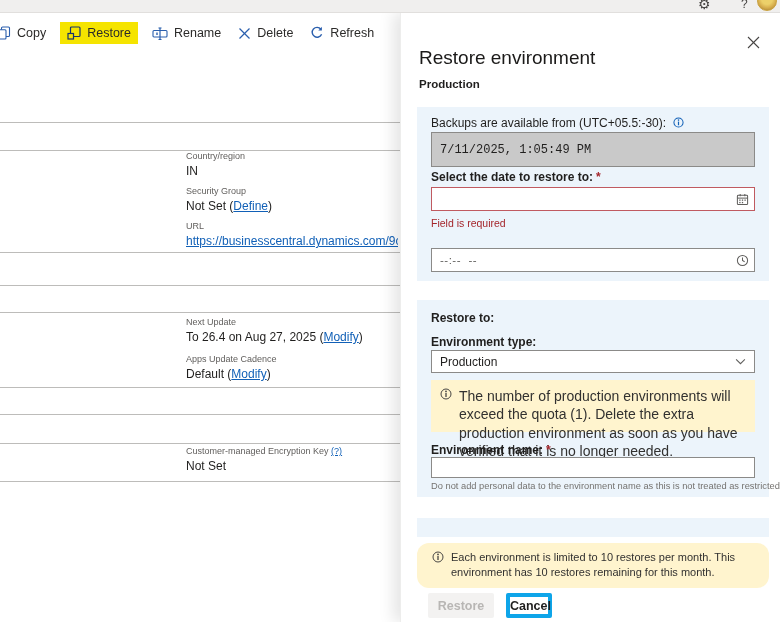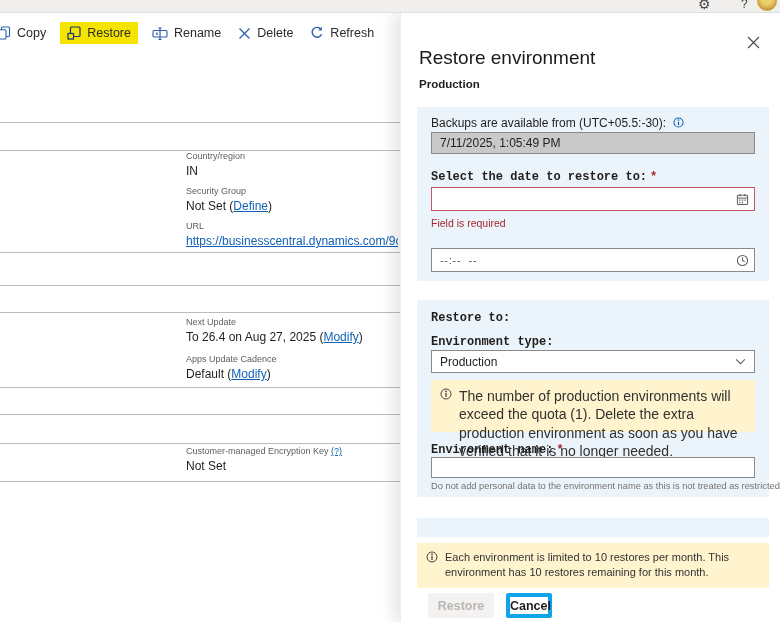--- a/index.html
+++ b/index.html
@@ -41,27 +41,27 @@
     display: flex; align-items: center; justify-content: center; }
   .panel-title { position: absolute; left: 18px; top: 34px; font-size: 19px; font-weight: normal; color: #1b1a19; }
   .panel-subtitle { position: absolute; left: 18px; top: 65px; font-size: 11.5px; font-weight: bold; color: #201f1e; }
 
   .blue-section { position: absolute; left: 16px; width: 352px; background: #ecf4fb; }
   .sec1 { top: 94px; height: 174px; }
   .sec2 { top: 287px; height: 197px; }
   .sec3 { top: 505px; height: 19px; }
 
   .fld-label { position: absolute; left: 14px; font-size: 12px; color: #201f1e; white-space: nowrap; }
-  .bold { font-weight: bold; font-family: Liberation Mono, monospace; }
+  .bold { font-weight: bold; }
   .req { color: #a4262c; margin-left: 3px; font-weight: bold; }
 
   .tb-input { position: absolute; left: 14px; width: 324px; font-size: 12px; color: #201f1e;
     font-family: "Liberation Sans", "DejaVu Sans", sans-serif; }
   input.tb-input { padding: 0 8px; outline: none; }
-  .input-disabled { top: 25px; height: 22px; background: #c9c9c9; border: 1px solid #8b8a88; }
+  .input-disabled { top: 25px; height: 35px; background: #c9c9c9; border: 1px solid #8b8a88; font-family: Liberation Mono, monospace; }
   .input-wrap { position: absolute; left: 14px; width: 324px; background: #fff; display: flex;
     align-items: center; }
   .input-wrap input { flex: 1; border: none; outline: none; height: 100%; padding: 0 8px;
     font-size: 11.5px; font-family: "Liberation Sans", "DejaVu Sans", sans-serif; background: transparent; color: #201f1e; }
   .input-wrap input::placeholder { color: #5f5e5c; letter-spacing: 0.5px; }
   .wrap-date { top: 80px; height: 24px; border: 1px solid #c05a60; }
   .wrap-time { top: 141px; height: 24px; border: 1px solid #8b8a88; }
   .icon-btn { width: 24px; height: 100%; display: flex; align-items: center; justify-content: center; cursor: pointer; }
   .error-text { position: absolute; left: 14px; top: 110px; font-size: 10.5px; color: #a4262c; }
 
@@ -69,21 +69,21 @@
     border: 1px solid #8b8a88; display: flex; align-items: center; padding: 0 8px; font-size: 12px;
     color: #201f1e; cursor: pointer; }
   .select-box .sel-val { flex: 1; }
 
   .warn-box { background: #fff4ce; display: flex; gap: 7px; padding: 7px 10px 6px 9px; }
   .warn-quota { position: absolute; left: 14px; top: 80px; width: 324px; height: 52px; }
   .warn-text { font-size: 14px; line-height: 1.32; color: #323130; }
   .hint-text { position: absolute; left: 14px; top: 181px; font-size: 9.3px; color: #757370; white-space: nowrap; }
 
   .note-box { position: absolute; left: 16px; top: 530px; width: 352px; height: 45px;
-    background: #fff4ce; display: flex; gap: 7px; padding: 7px 10px 6px 9px; }
+    background: #fff4ce; display: flex; gap: 7px; padding: 7px 10px 6px 15px; border-radius: 12px; }
   .note-text { font-size: 11px; line-height: 1.35; color: #323130; }
 
   .btn { position: absolute; top: 580px; height: 25px; font-size: 12.5px; font-weight: bold;
     border-radius: 2px; font-family: "Liberation Sans", "DejaVu Sans", sans-serif; }
   .btn-restore { left: 27px; width: 66px; background: #f3f2f1; color: #b8b6b4; border: none; }
   .btn-cancel { left: 105px; width: 46px; background: #ffffff; color: #201f1e; border: 4px solid #0ea5e9; cursor: pointer; }
 </style>
 </head>
 <body>
 

